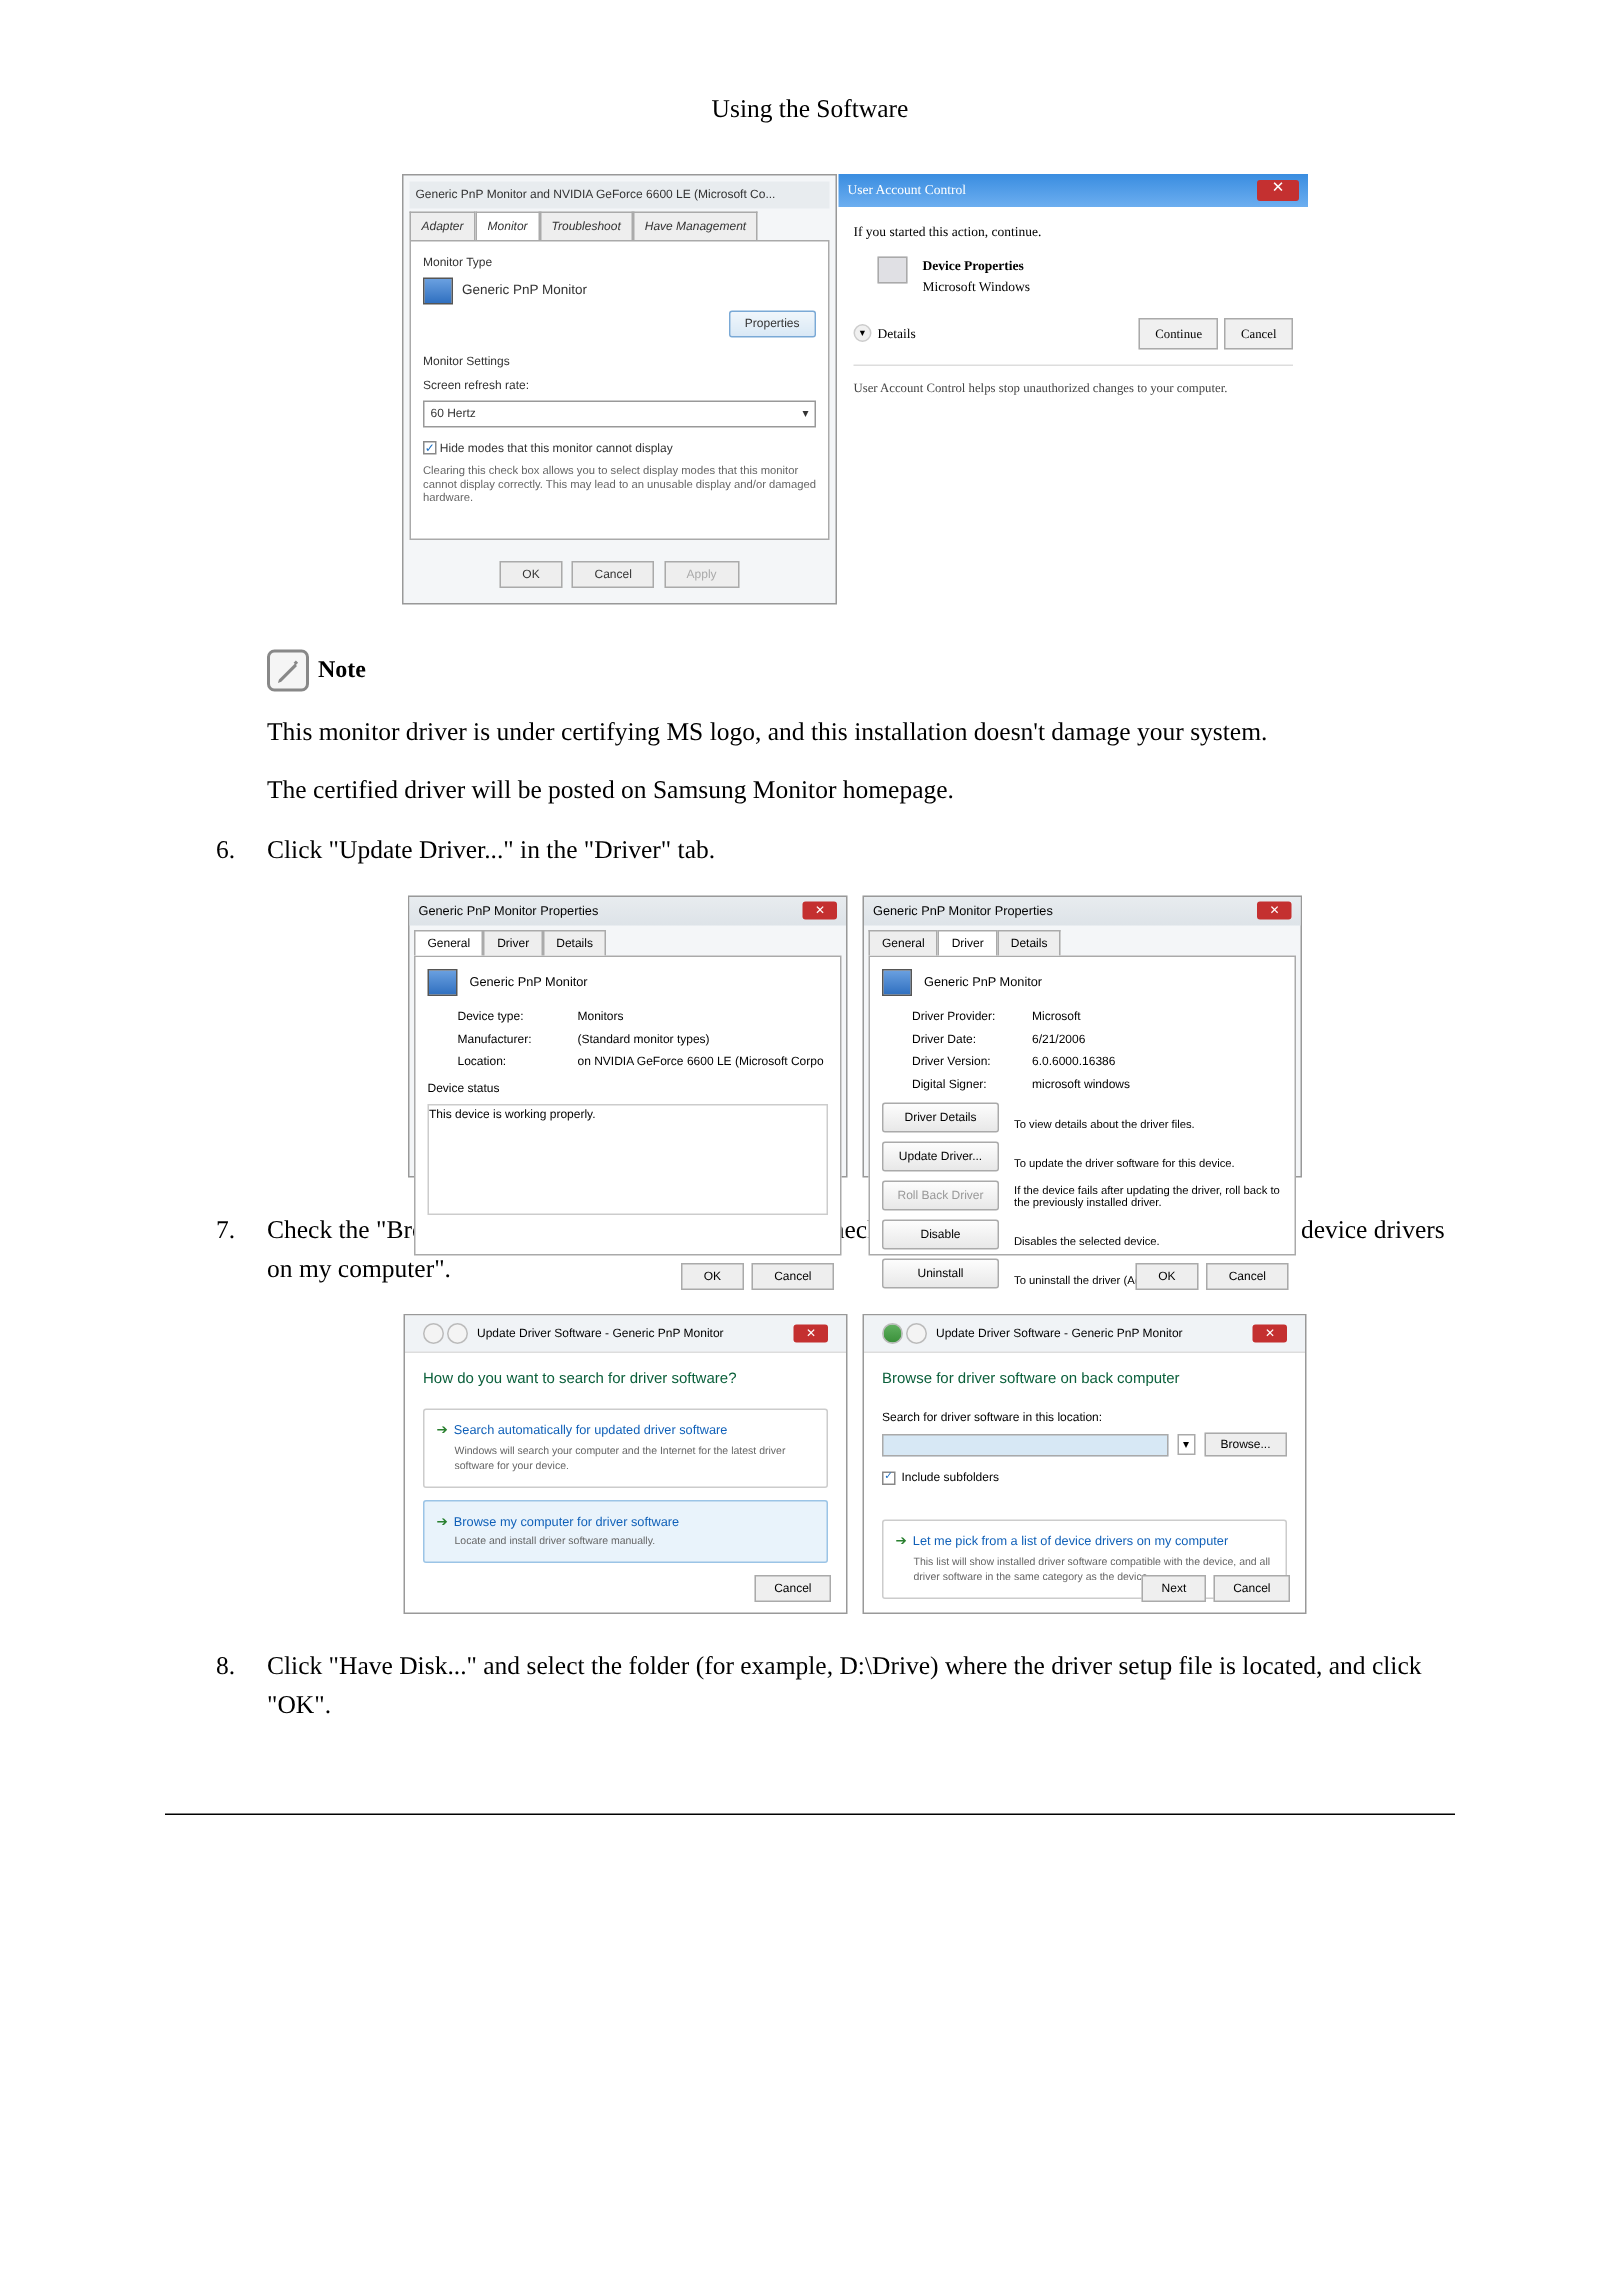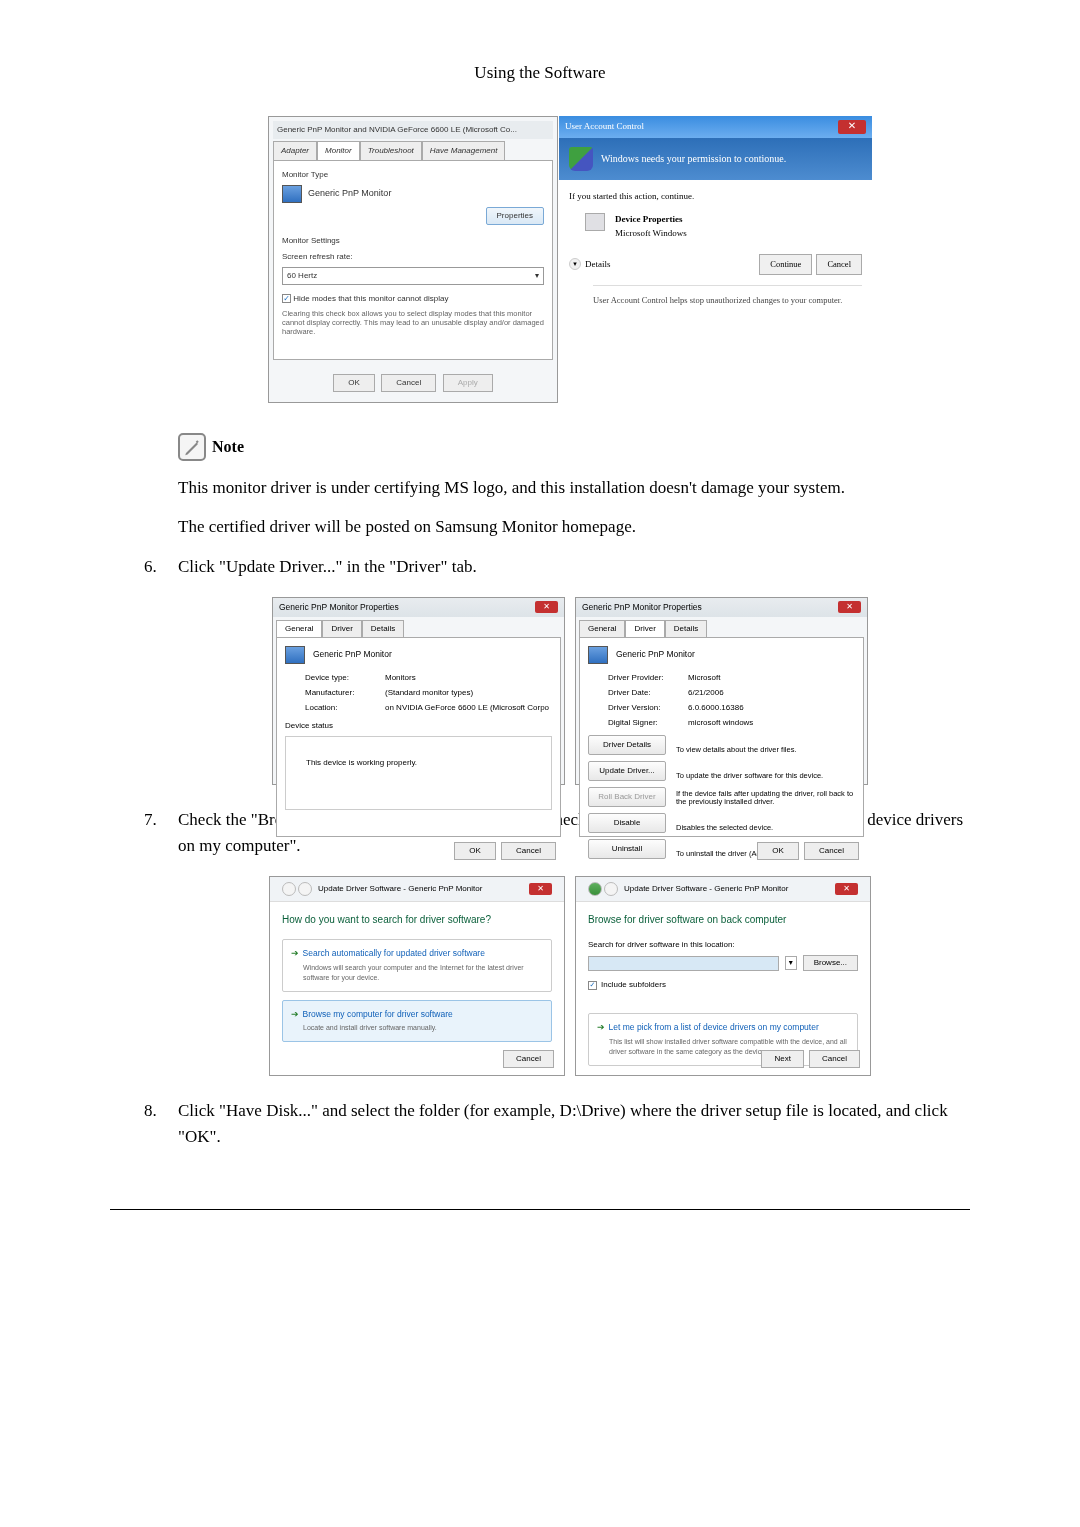--- a/index.html
+++ b/index.html
@@ -216,21 +216,20 @@
       border: 1px solid #aaa;
       background: #f0f0f0;
       padding: 3px 10px;
       font-size: 8.5px;
     }
     .uac-footer {
       border-top: 1px solid #ddd;
       padding-top: 8px;
       font-size: 8.5px;
       color: #444;
-      margin-left: 24px;
     }
     .note-section {
       display: flex;
       align-items: center;
       gap: 6px;
       margin-bottom: 14px;
       padding-left: 68px;
     }
     .note-icon {
       width: 28px;
@@ -337,21 +336,21 @@
     }
     .prop-body .kv .k { width: 80px; }
     .group-label {
       font-size: 8px;
       margin-bottom: 4px;
     }
     .status-box {
       border: 1px solid #ccc;
       background: #fff;
       height: 74px;
-      padding: 20px;
+      padding: 0;
       font-size: 8px;
       overflow-y: scroll;
     }
     .prop-bottom {
       text-align: right;
       padding: 5px 8px;
     }
     .prop-bottom .btn {
       display: inline-block;
       border: 1px solid #aaa;
@@ -541,24 +540,20 @@
       <span class="btn">OK</span>
       <span class="btn">Cancel</span>
       <span class="btn disabled">Apply</span>
     </div>
   </div>
 
   <div class="uac-dialog">
     <div class="uac-titlebar">
       <span>User Account Control</span>
       <span class="uac-close">✕</span>
-    </div>
-    <div class="uac-banner">
-      <div class="shield"></div>
-      <span>Windows needs your permission to contionue.</span>
     </div>
     <div class="uac-body">
       <div class="line1">If you started this action, continue.</div>
       <div class="prog">
         <div class="icon"></div>
         <div>
           <div style="font-weight:bold;">Device Properties</div>
           <div>Microsoft Windows</div>
         </div>
       </div>

